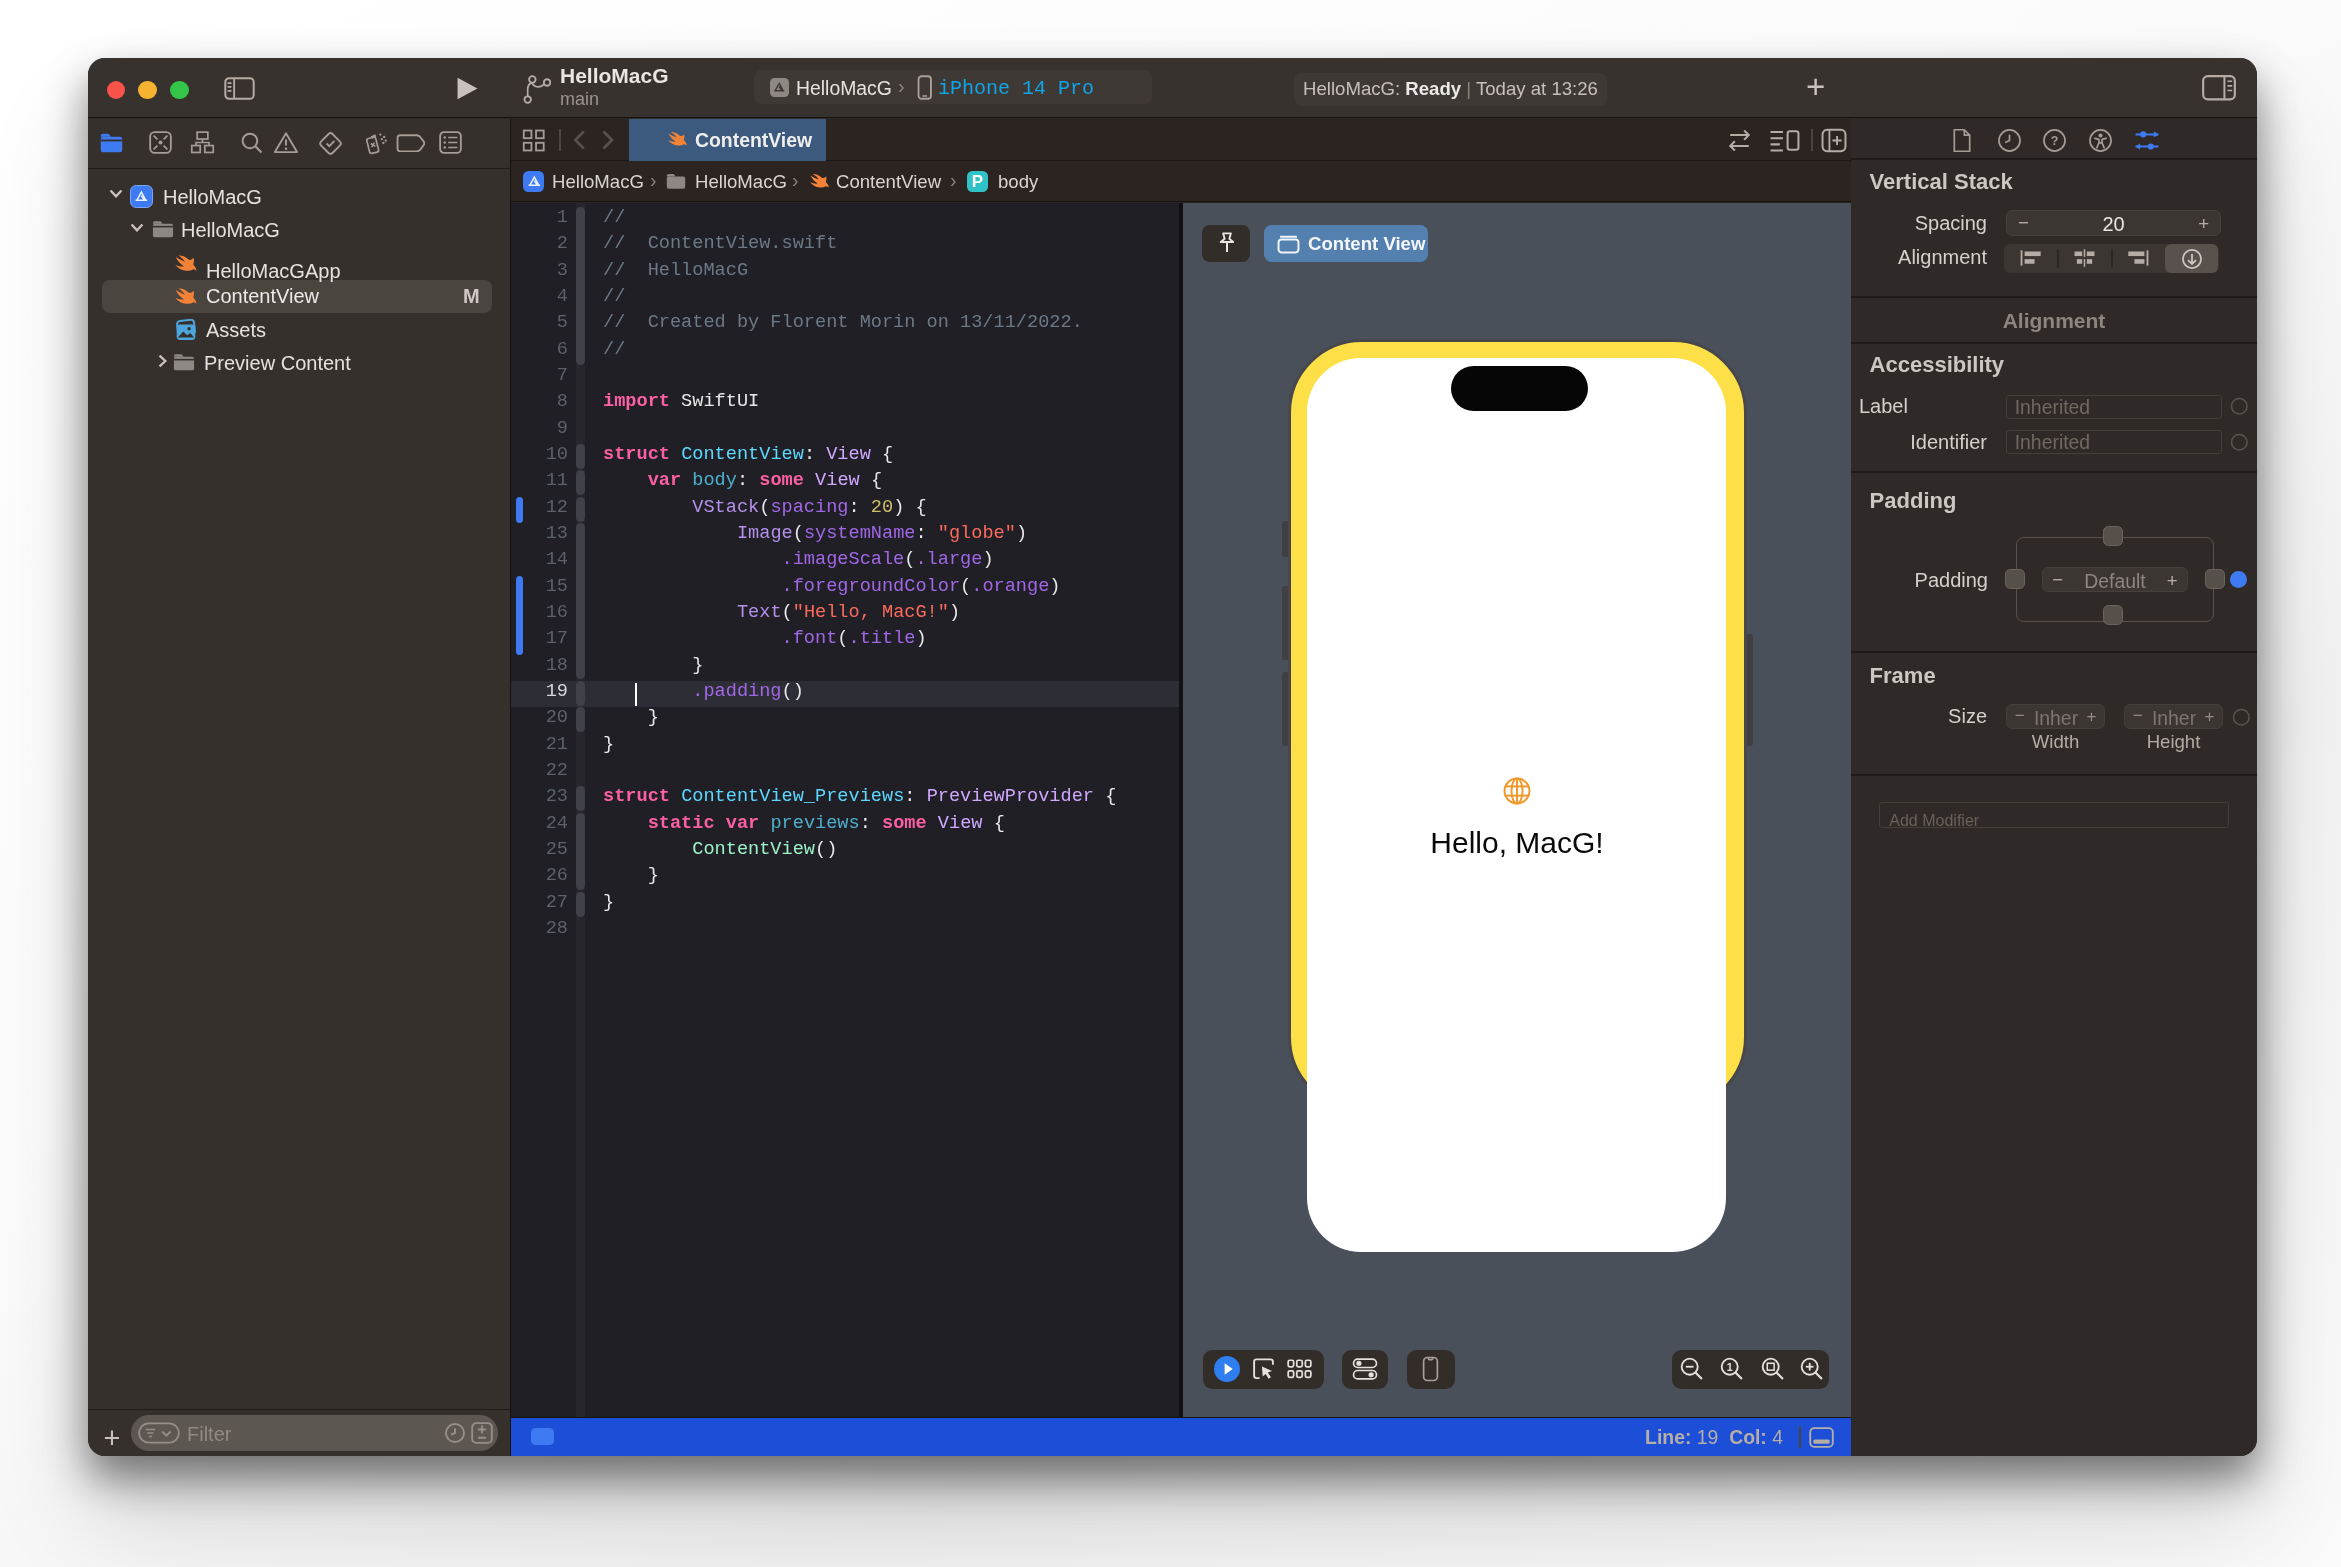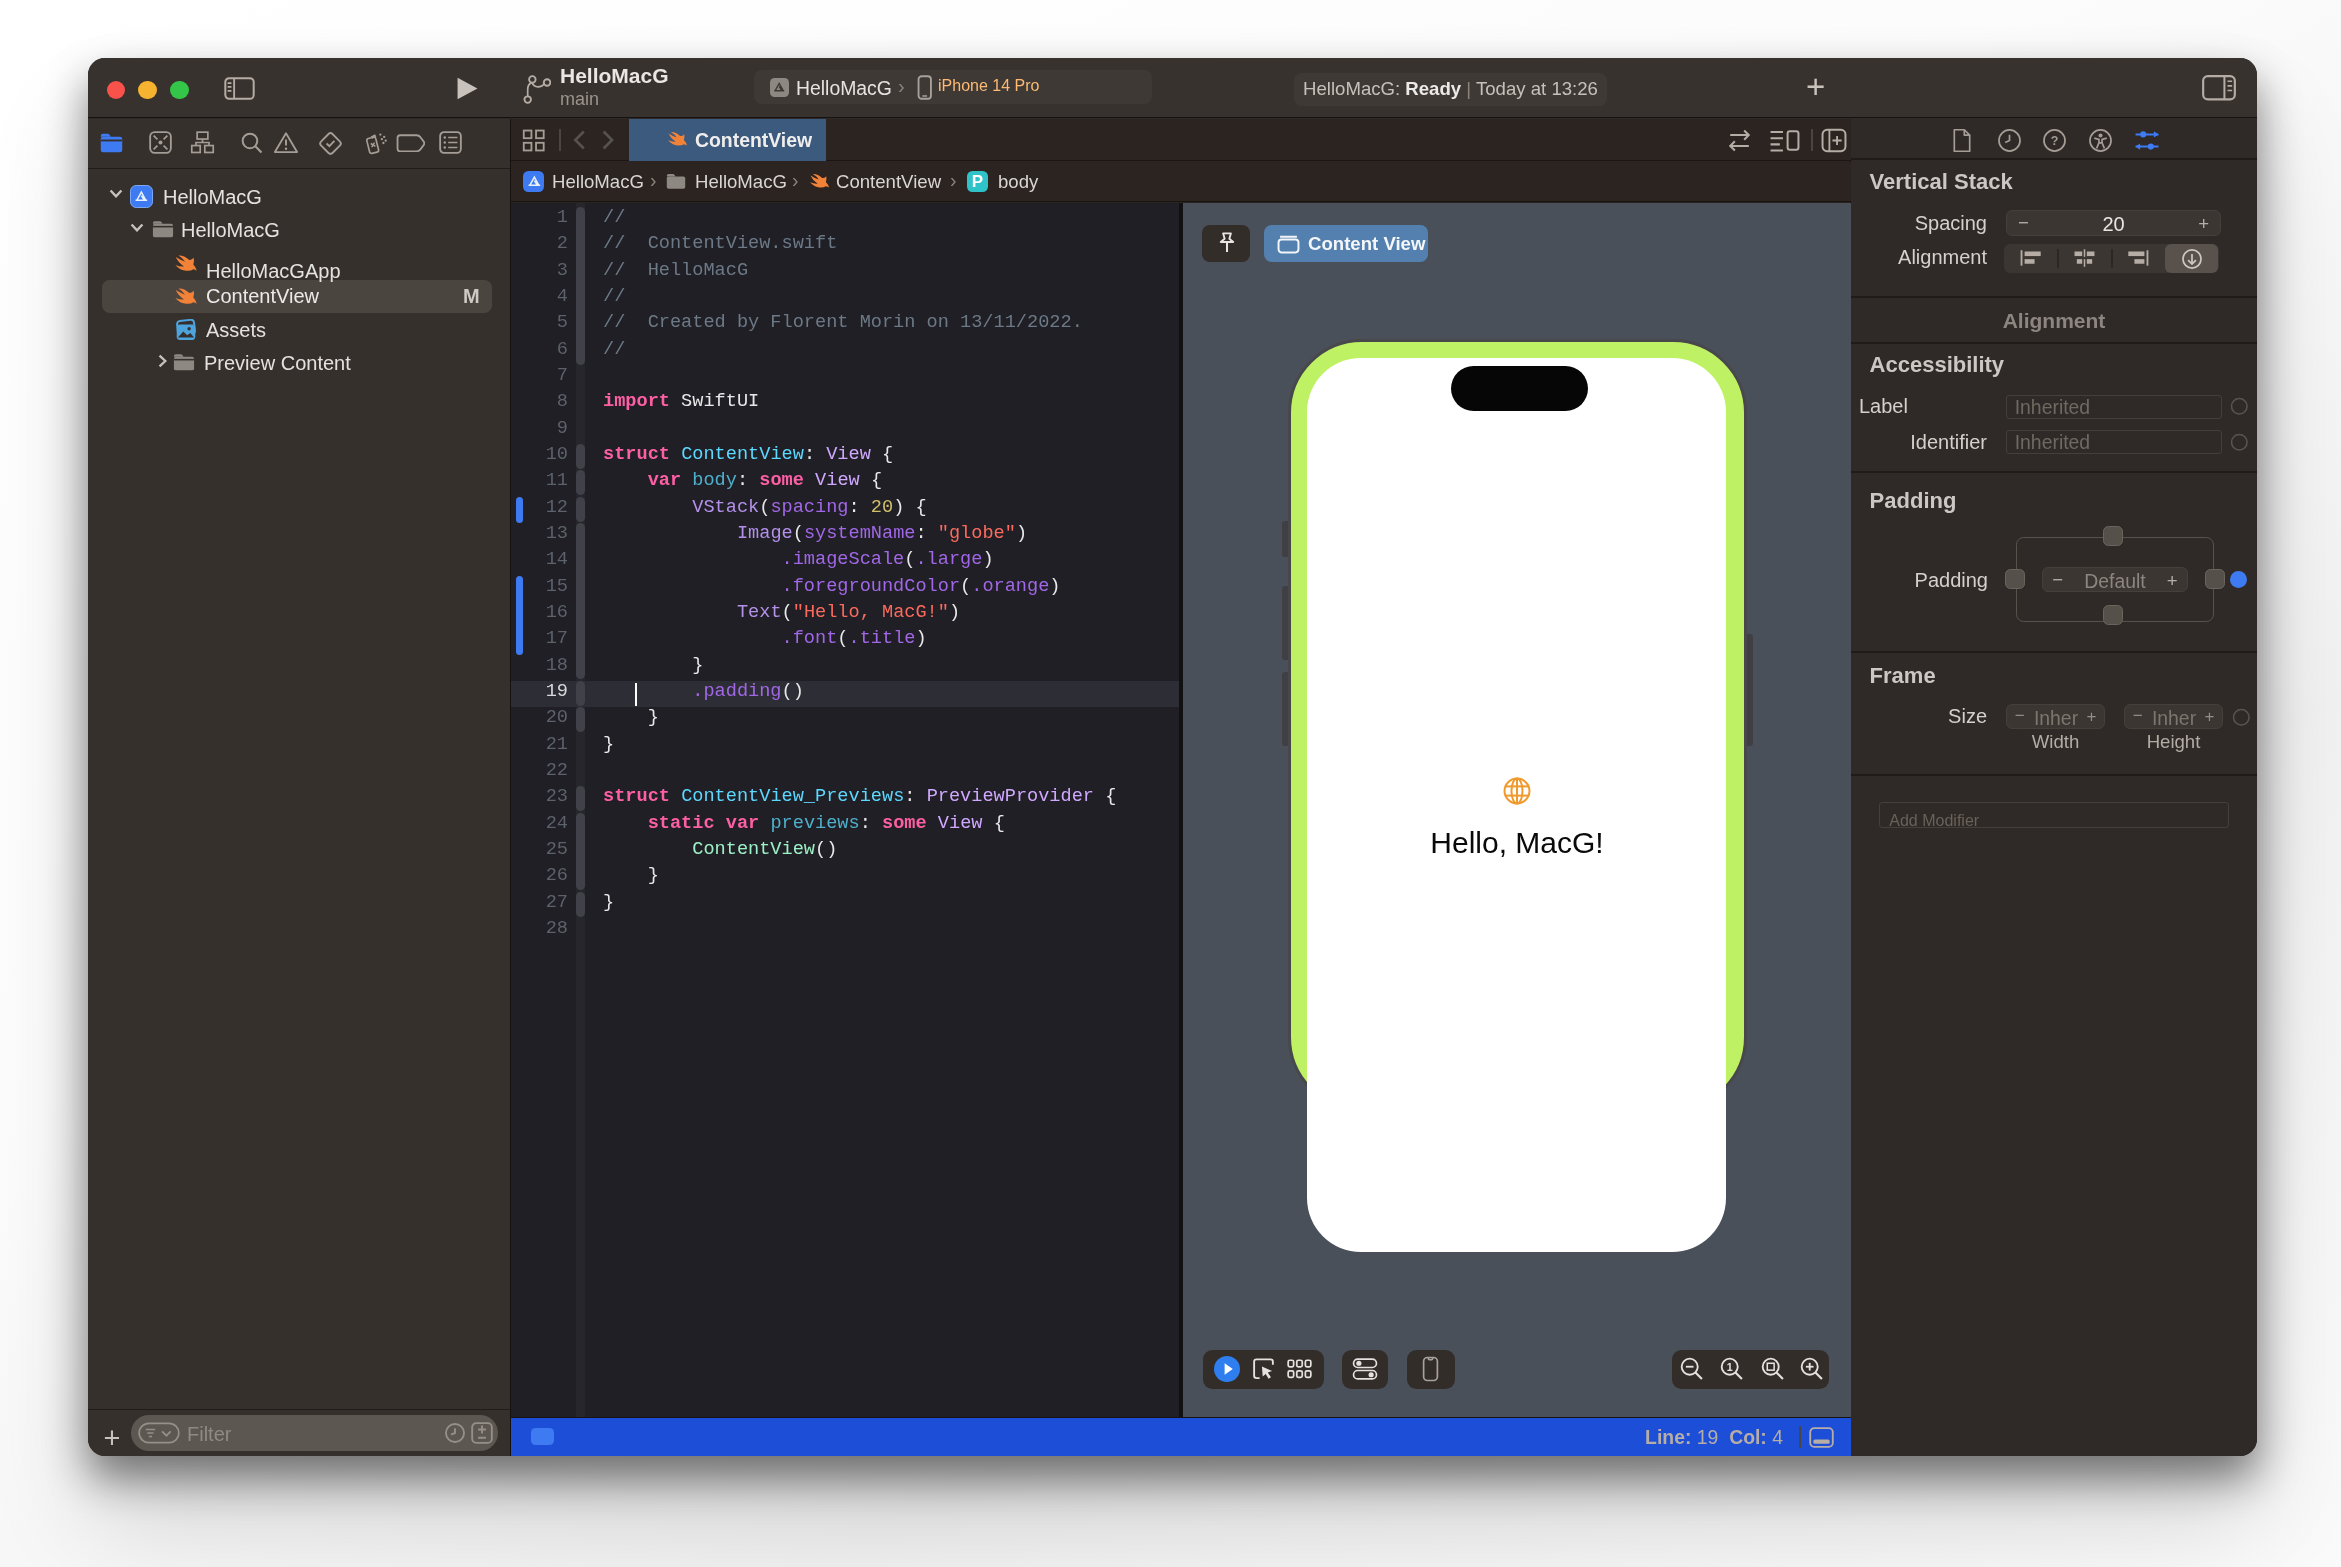--- a/index.html
+++ b/index.html
@@ -74,21 +74,21 @@
   <div class="ab" style="left:682px;top:20px;width:18.6px;height:18.6px;background:#8e8882;border-radius:4.6px;"></div>
   <svg class="ab" style="left:685px;top:23px;" width="12.4" height="12.4" viewBox="0 0 16 16">
     <path d="M 3 12 L 8 3 L 13 12 M 1.5 12.5 L 14.5 12.5 M 8 7 L 11 12" fill="none" stroke="#3f3935" stroke-width="1.8"></path>
   </svg>
   <div class="ab" style="left:708px;top:18.6px;font-size:19.4px;color:#e6e3e0;">HelloMacG</div>
   <div class="ab" style="left:810px;top:17px;font-size:20px;color:#8b847d;">›</div>
   <svg class="ab" style="left:829px;top:17px;" width="15.5" height="25" viewBox="0 0 20 32">
     <rect x="2" y="1.5" width="16" height="29" rx="4" fill="none" stroke="#a8a19a" stroke-width="2.4"></rect>
     <line x1="7" y1="27" x2="13" y2="27" stroke="#a8a19a" stroke-width="2"></line>
   </svg>
-  <div class="ab" style="left:850px;top:18.6px;font-size:16px;color:#fdba74;">iPhone 14 Pro</div>
+  <div class="ab" style="left:850px;top:18.6px;font-size:20px;color:#0ea5e9;font-family:Liberation Mono, monospace;">iPhone 14 Pro</div>
 
   <div class="ab" style="left:1206px;top:14.7px;width:313px;height:33px;background:#3f3935;border-radius:7.7px;"></div>
   <div class="ab" style="left:1206px;top:20px;width:313px;text-align:center;font-size:18.6px;color:#c6c0ba;">HelloMacG: <b style="color:#eceae8;">Ready</b> <span style="color:#8b847d;">|</span> Today at 13:26</div>
   <div class="ab" style="left:1718px;top:10px;font-size:33px;font-weight:200;color:#c9c2bc;">+</div>
   <svg class="ab" style="left:2114px;top:17px;" width="34" height="25.6" viewBox="0 0 44 33">
     <rect x="1.5" y="1.5" width="41" height="30" rx="6" fill="none" stroke="#b4aca5" stroke-width="2.8"></rect>
     <line x1="29" y1="2" x2="29" y2="31" stroke="#b4aca5" stroke-width="2.6"></line>
     <line x1="33" y1="8" x2="39" y2="8" stroke="#b4aca5" stroke-width="2.2"></line>
     <line x1="33" y1="14" x2="39" y2="14" stroke="#b4aca5" stroke-width="2.2"></line>
     <line x1="33" y1="20" x2="39" y2="20" stroke="#b4aca5" stroke-width="2.2"></line>
@@ -331,21 +331,21 @@
     <rect x="2" y="7" width="26" height="17" rx="4" fill="none" stroke="#f2f4f7" stroke-width="2.6"></rect>
     <line x1="4" y1="3.5" x2="26" y2="3.5" stroke="#f2f4f7" stroke-width="2.4"></line>
   </svg>
   <div class="ab" style="left:125px;top:30px;font-size:18.6px;font-weight:bold;color:#f4f6f9;">Content View</div>
 
   <div class="ab" style="left:99px;top:318px;width:9.3px;height:36px;background:#3f3f44;border-radius:3.1px;"></div>
   <div class="ab" style="left:99px;top:383px;width:9.3px;height:74px;background:#3f3f44;border-radius:3.1px;"></div>
   <div class="ab" style="left:99px;top:469px;width:9.3px;height:74px;background:#3f3f44;border-radius:3.1px;"></div>
   <div class="ab" style="left:561px;top:431px;width:9.3px;height:112px;background:#3f3f44;border-radius:3.1px;"></div>
 
-  <div class="ab" style="left:105px;top:136px;width:459px;height:772px;background:#bef264;border:3.9px solid #48484c;border-radius:74px;">
+  <div class="ab" style="left:105px;top:136px;width:459px;height:772px;background:#fde047;border:3.9px solid #48484c;border-radius:74px;">
     <div class="ab" style="left:15.5px;top:15.5px;width:419px;height:894px;background:#ffffff;border-radius:54px;"></div>
     <div class="ab" style="left:160px;top:24px;width:137px;height:45px;background:#060607;border-radius:22.5px;"></div>
     <svg class="ab" style="left:211px;top:434px;" width="30" height="30" viewBox="0 0 39 39">
       <g fill="none" stroke="#f0992d" stroke-width="2.6">
         <circle cx="19.5" cy="19.5" r="16.2"></circle>
         <ellipse cx="19.5" cy="19.5" rx="7.2" ry="16.2"></ellipse>
         <line x1="19.5" y1="3.3" x2="19.5" y2="35.7"></line>
         <line x1="3.8" y1="13.5" x2="35.2" y2="13.5"></line>
         <line x1="3.8" y1="25.5" x2="35.2" y2="25.5"></line>
       </g>

